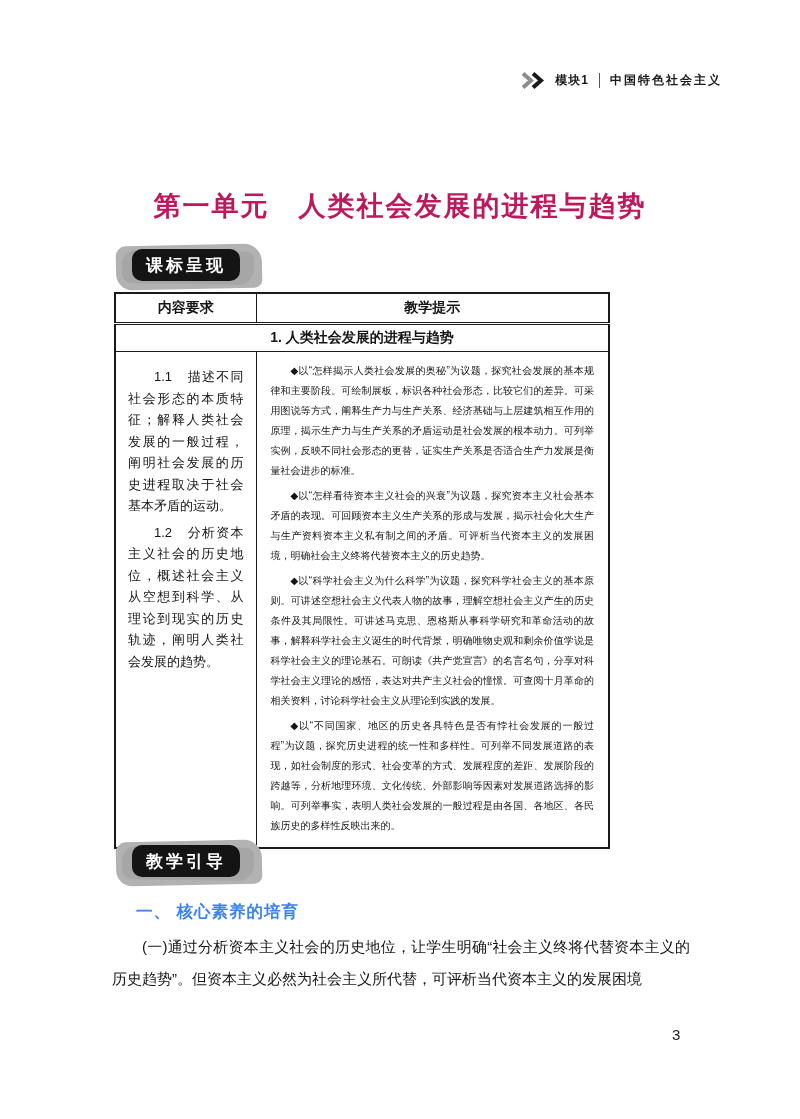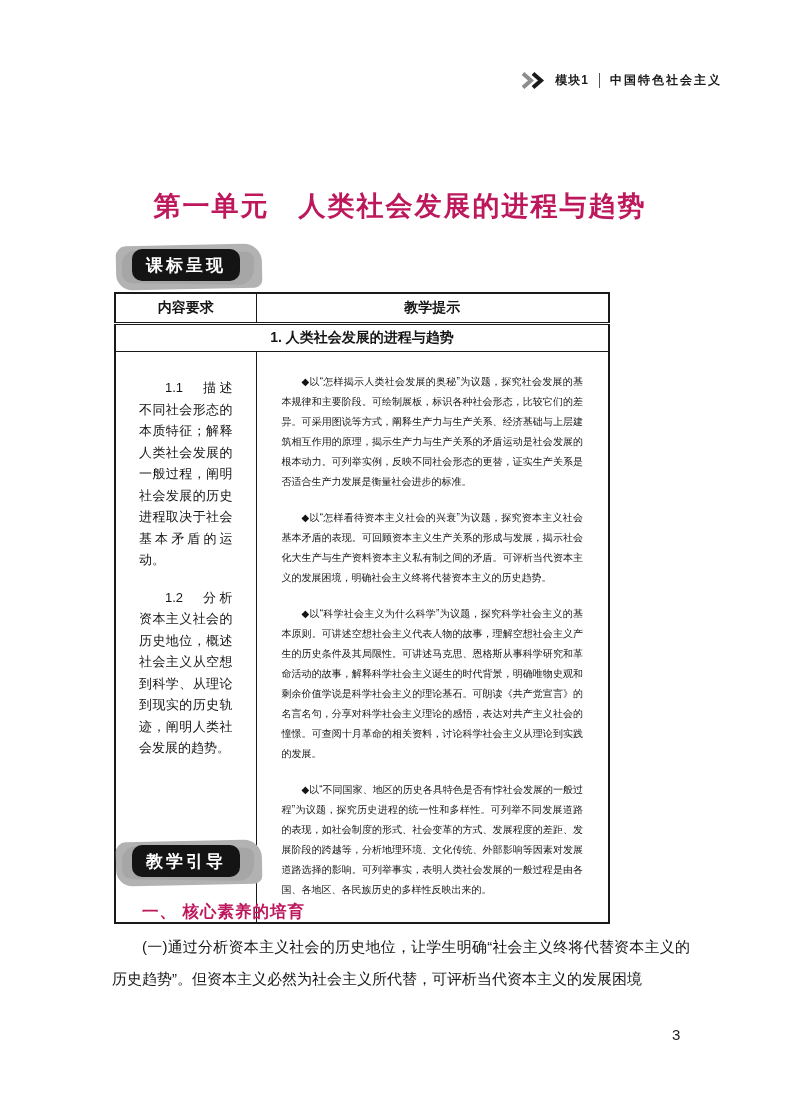--- a/index.html
+++ b/index.html
@@ -87,28 +87,28 @@
     font-size: 13px; line-height: 21.5px;
     text-align: justify;
     padding: 9px 7px 9px 7px;
   }
   .std-table td.tips-cell {
     vertical-align: top;
     font-size: 10px; line-height: 20px;
     text-align: justify;
     padding: 4px 9px 6px 9px;
   }
-  .std-table p { margin: 16px; text-indent: 2em; }
+  .std-table p { margin: 5px; text-indent: 2em; }
   .std-table td.req-cell p + p { margin-top: 2px; }
 
   
   .guide-heading {
-    position: absolute; top: 901px; left: 142px;
+    position: absolute; top: 901px; left: 136px;
     font-size: 16.5px; font-weight: bold; letter-spacing: 1px;
-    color: #be185d;
+    color: #3b82f6;
   }
   .guide-para {
     position: absolute; top: 931px; left: 112px; width: 578px;
     font-size: 15px; line-height: 32px;
     text-align: justify; text-indent: 2em;
     color: #151515;
   }
 
   
   .page-num {

